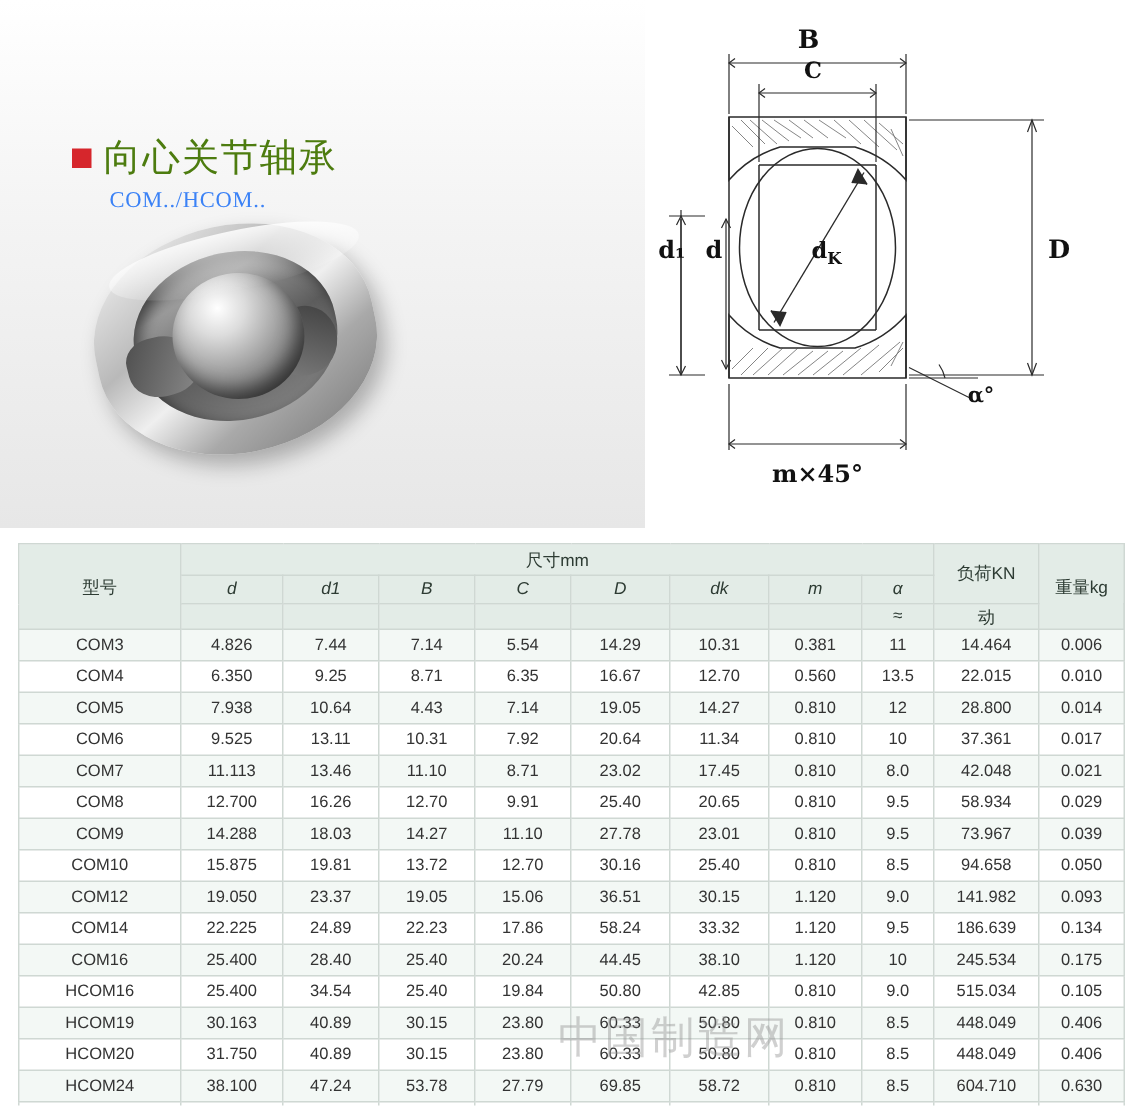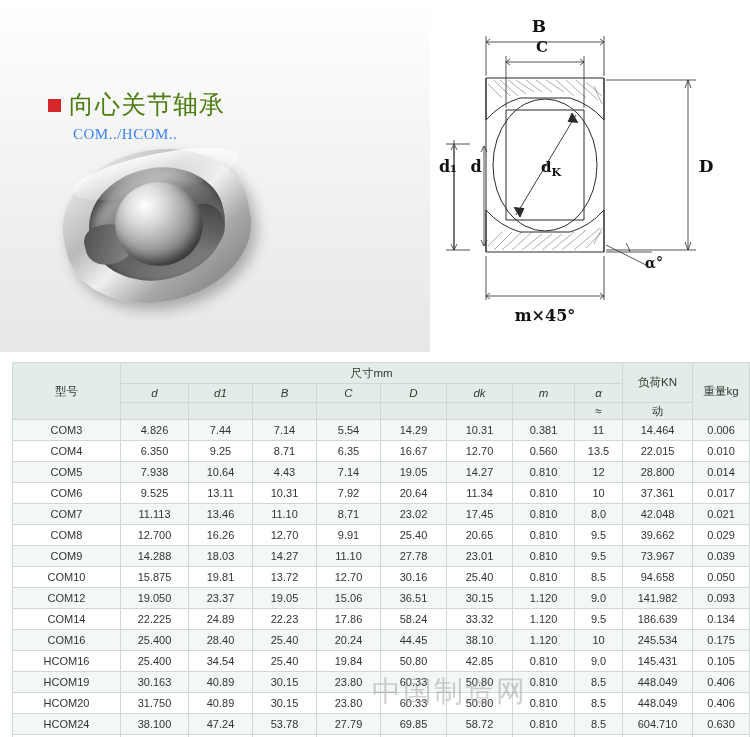--- a/index.html
+++ b/index.html
@@ -422,21 +422,21 @@
           <tr>
             <td class="model">COM8</td>
             <td>12.700</td>
             <td>16.26</td>
             <td>12.70</td>
             <td>9.91</td>
             <td>25.40</td>
             <td>20.65</td>
             <td>0.810</td>
             <td>9.5</td>
-            <td>39.662</td>
+            <td>58.934</td>
             <td>0.029</td>
           </tr>
           <tr>
             <td class="model">COM9</td>
             <td>14.288</td>
             <td>18.03</td>
             <td>14.27</td>
             <td>11.10</td>
             <td>27.78</td>
             <td>23.01</td>
@@ -500,21 +500,21 @@
           <tr>
             <td class="model">HCOM16</td>
             <td>25.400</td>
             <td>34.54</td>
             <td>25.40</td>
             <td>19.84</td>
             <td>50.80</td>
             <td>42.85</td>
             <td>0.810</td>
             <td>9.0</td>
-            <td>145.431</td>
+            <td>515.034</td>
             <td>0.105</td>
           </tr>
           <tr>
             <td class="model">HCOM19</td>
             <td>30.163</td>
             <td>40.89</td>
             <td>30.15</td>
             <td>23.80</td>
             <td>60.33</td>
             <td>50.80</td>

